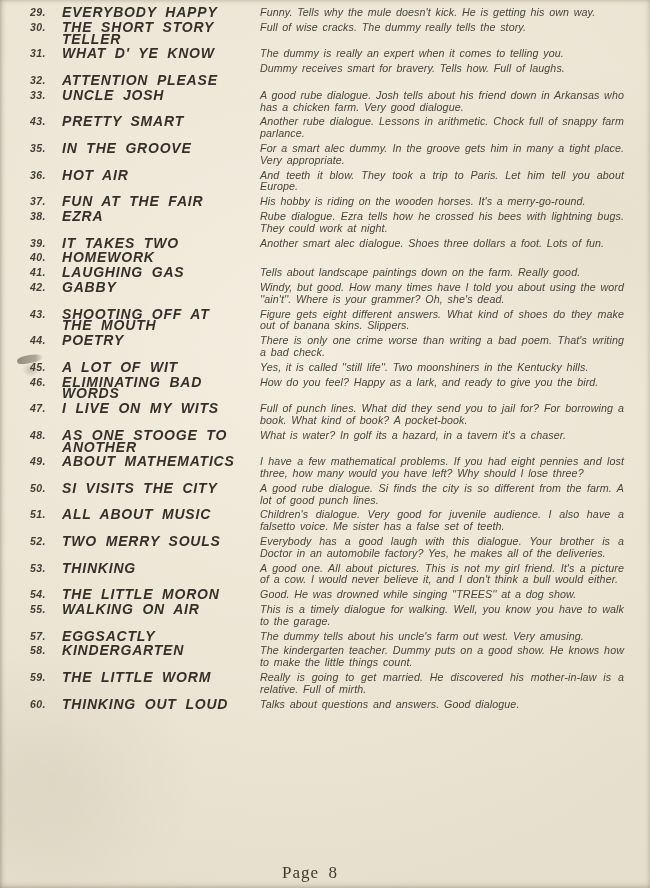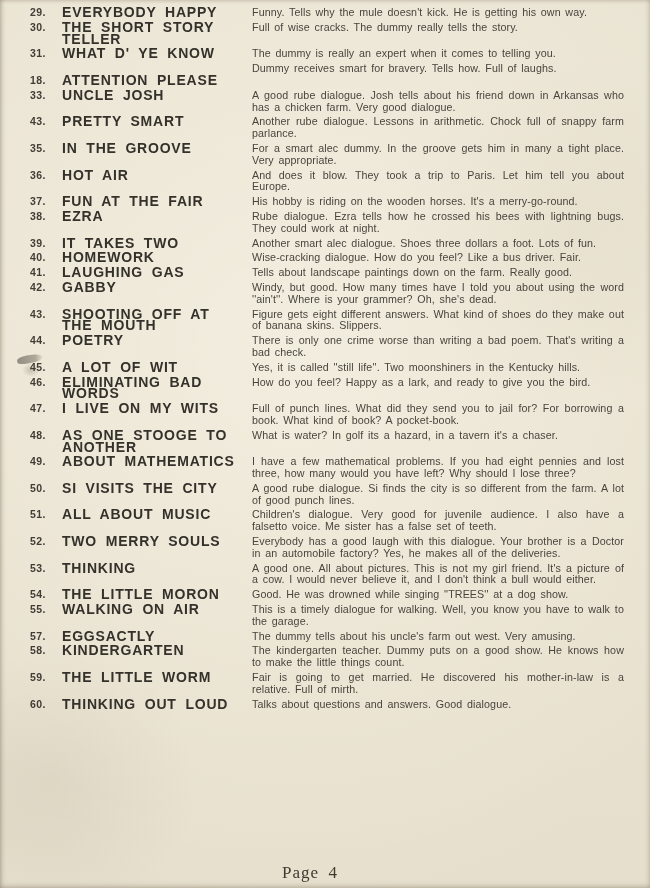--- a/index.html
+++ b/index.html
@@ -24,20 +24,21 @@
       inset 0 -4px 6px -3px rgba(120,110,90,0.35),
       inset 0 3px 5px -3px rgba(130,120,100,0.25);
     font-family: "Liberation Sans", "DejaVu Sans", sans-serif;
     color: #3c3931;
   }
   .list {
     position: absolute;
     top: 7px;
     left: 30px;
     right: 26px;
+    font-style: italic;
   }
   .row {
     display: flex;
     align-items: flex-start;
     margin-bottom: 3px;
   }
   .num {
     flex: 0 0 32px;
     font-size: 10.5px;
     line-height: 11.8px;
@@ -50,21 +51,21 @@
     font-size: 14px;
     line-height: 11.8px;
     font-weight: 700;
     letter-spacing: 0.8px;
     word-spacing: 4px;
     color: #34312b;
     text-transform: uppercase;
   }
   .desc {
     flex: 1 1 auto;
-    margin-left: 14px;
+    margin-left: 22px;
     font-size: 10.7px;
     line-height: 11.8px;
     text-align: justify;
     word-spacing: 1.6px;
     letter-spacing: 0.1px;
     color: #49453d;
   }
   .row.shift-1 .num,
   .row.shift-1 .title {
     padding-top: 11.8px;
@@ -122,21 +123,21 @@
     <div class="desc">Full of wise cracks. The dummy really tells the story.</div>
   </div>
 
   <div class="row">
     <div class="num">31.</div>
     <div class="title">WHAT D' YE KNOW</div>
     <div class="desc">The dummy is really an expert when it comes to telling you.</div>
   </div>
 
   <div class="row shift-1">
-    <div class="num">18.</div>
+    <div class="num">32.</div>
     <div class="title">ATTENTION PLEASE</div>
     <div class="desc">Dummy receives smart for bravery. Tells how. Full of laughs.</div>
   </div>
 
   <div class="row">
     <div class="num">33.</div>
     <div class="title">UNCLE JOSH</div>
     <div class="desc">A good rube dialogue. Josh tells about his friend down in Arkansas who has a chicken farm. Very good dialogue.</div>
   </div>
 
@@ -148,21 +149,21 @@
 
   <div class="row">
     <div class="num">35.</div>
     <div class="title">IN THE GROOVE</div>
     <div class="desc">For a smart alec dummy. In the groove gets him in many a tight place. Very appropriate.</div>
   </div>
 
   <div class="row">
     <div class="num">36.</div>
     <div class="title">HOT AIR</div>
-    <div class="desc">And does it blow. They took a trip to Paris. Let him tell you about Europe.</div>
+    <div class="desc">And teeth it blow. They took a trip to Paris. Let him tell you about Europe.</div>
   </div>
 
   <div class="row">
     <div class="num">37.</div>
     <div class="title">FUN AT THE FAIR</div>
     <div class="desc">His hobby is riding on the wooden horses. It's a merry-go-round.</div>
   </div>
 
   <div class="row">
     <div class="num">38.</div>
@@ -172,21 +173,20 @@
 
   <div class="row">
     <div class="num">39.</div>
     <div class="title">IT TAKES TWO</div>
     <div class="desc">Another smart alec dialogue. Shoes three dollars a foot. Lots of fun.</div>
   </div>
 
   <div class="row">
     <div class="num">40.</div>
     <div class="title">HOMEWORK</div>
-    <div class="desc">Wise-cracking dialogue. How do you feel? Like a bus driver. Fair.</div>
   </div>
 
   <div class="row">
     <div class="num">41.</div>
     <div class="title">LAUGHING GAS</div>
     <div class="desc">Tells about landscape paintings down on the farm. Really good.</div>
   </div>
 
   <div class="row">
     <div class="num">42.</div>
@@ -281,24 +281,24 @@
 
   <div class="row">
     <div class="num">58.</div>
     <div class="title">KINDERGARTEN</div>
     <div class="desc">The kindergarten teacher. Dummy puts on a good show. He knows how to make the little things count.</div>
   </div>
 
   <div class="row">
     <div class="num">59.</div>
     <div class="title">THE LITTLE WORM</div>
-    <div class="desc">Fair is going to get married. He discovered his mother-in-law is a relative. Full of mirth.</div>
+    <div class="desc">Really is going to get married. He discovered his mother-in-law is a relative. Full of mirth.</div>
   </div>
 
   <div class="row">
     <div class="num">60.</div>
     <div class="title">THINKING OUT LOUD</div>
     <div class="desc">Talks about questions and answers. Good dialogue.</div>
   </div>
 </div>
 
-  <div class="footer">Page 4</div>
+  <div class="footer">Page 8</div>
 </div>
 
 </body></html>

